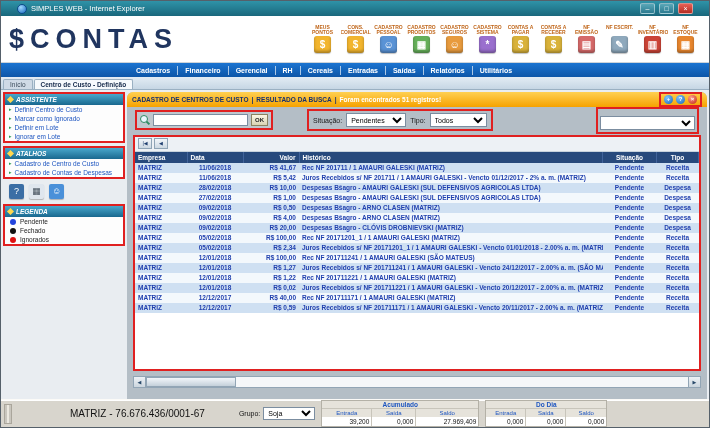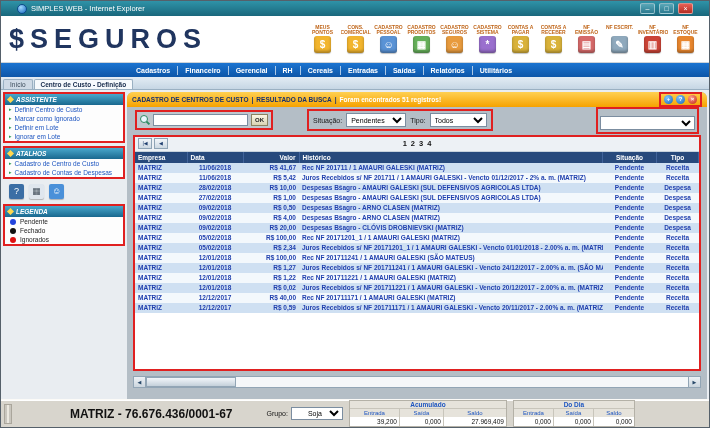--- a/index.html
+++ b/index.html
@@ -95,24 +95,24 @@
 
   
   .hscroll { flex:0 0 12px; margin:5px 6px 0 6px; display:flex; align-items:stretch; }
   .hs-btn { width:13px; background:linear-gradient(#eef2f6,#ccd6de); border:1px solid #92a5b5; font-size:5px; line-height:10px; text-align:center; color:#2a4a6a; cursor:pointer; }
   .hs-track { flex:1; background:#f5f7f9; border-top:1px solid #92a5b5; border-bottom:1px solid #92a5b5; position:relative; }
   .hs-thumb { position:absolute; left:0; top:0; bottom:0; width:90px; background:linear-gradient(#f2f6fa,#c4d0da); border:1px solid #92a5b5; cursor:pointer; }
 
   
   .statusbar { flex:0 0 26px; background:#d8d5cd; border-top:1px solid #fbfaf7; box-shadow:inset 0 1px 0 #fff; display:flex; align-items:center; padding:0 3px; gap:6px; }
   .sb-grip { width:8px; height:20px; border:1px solid #aaa69c; background:repeating-linear-gradient(90deg,#c9c6be 0 2px,#ebe8e0 2px 4px); cursor:pointer; }
-  .sb-company { font-size:12px; font-weight:bold; color:#111; margin-left:52px; white-space:nowrap;text-align:right; }
+  .sb-company { font-size:10px; font-weight:normal; color:#111; margin-left:52px; white-space:nowrap;text-align:right; }
   .sb-grupo { display:flex; align-items:center; gap:3px; margin-left:28px; }
   .sb-grupo-label { font-size:7px; color:#111; }
-  .grupo-select { width:52px; height:13px;padding-left:12px; }
+  .grupo-select { width:52px; height:13px; }
   .sb-group { display:flex; flex-direction:column; border:1px solid #b4b1a7; background:#e6e3db; }
   .sb-title { font-size:6.5px; font-weight:bold; color:#1d55c0; text-align:center; height:8px; line-height:8px; border-bottom:1px solid #c8c5bb; }
   .sb-cols { display:flex; }
   .sb-col { display:flex; flex-direction:column; border-right:1px solid #c8c5bb; }
   .sb-col:last-child { border-right:none; }
   .sb-h { font-size:6px; color:#1d55c0; text-align:center; height:8px; line-height:8px; }
   .sb-v { font-size:6.5px; color:#111; text-align:right; padding:0 2px; height:9px; line-height:9px; background:#fff; }
   .w-ent { width:50px; } .w-sai { width:44px; } .w-sal { width:62px; } .w-dd { width:40px; }
 </style>
 </head>
@@ -122,21 +122,21 @@
 
   <div class="titlebar">
     <span class="app-icon"></span>
     <span class="win-title">SIMPLES WEB - Internet Explorer</span>
     <span class="winbtn">–</span>
     <span class="winbtn">□</span>
     <span class="winbtn close">×</span>
   </div>
 
   <div class="logobar">
-    <div class="logo"><span>$</span><span>SEGUROS</span></div>
+    <div class="logo"><span>$</span><span>CONTAS</span></div>
     <div class="top-icons">
 
         <div class="ticon-cell row-odd">
           <div class="ticon-label">MEUS PONTOS</div>
           <div class="ticon" style="background: rgb(242, 181, 46);">$</div>
         </div>
 
         <div class="ticon-cell row-even">
           <div class="ticon-label">CONS. COMERCIAL</div>
           <div class="ticon" style="background: rgb(242, 181, 46);">$</div>
@@ -328,23 +328,20 @@
         </div>
         <div class="right-select-wrap">
           <select class="right-select"><option></option></select>
         </div>
       </div>
 
       <div class="table-box">
         <div class="pagination">
           <span class="page-btn">|◀</span>
           <span class="page-btn">◀</span>
-          <div class="pages">
-            
-          <span class="row-odd">1</span><span class="row-even">2</span><span class="row-odd">3</span><span class="row-even">4</span></div>
         </div>
         <table>
           <colgroup>
               <col style="width:52px">
               <col style="width:56px">
               <col style="width:56px">
               <col>
               <col style="width:54px">
               <col style="width:42px">
             </colgroup>

